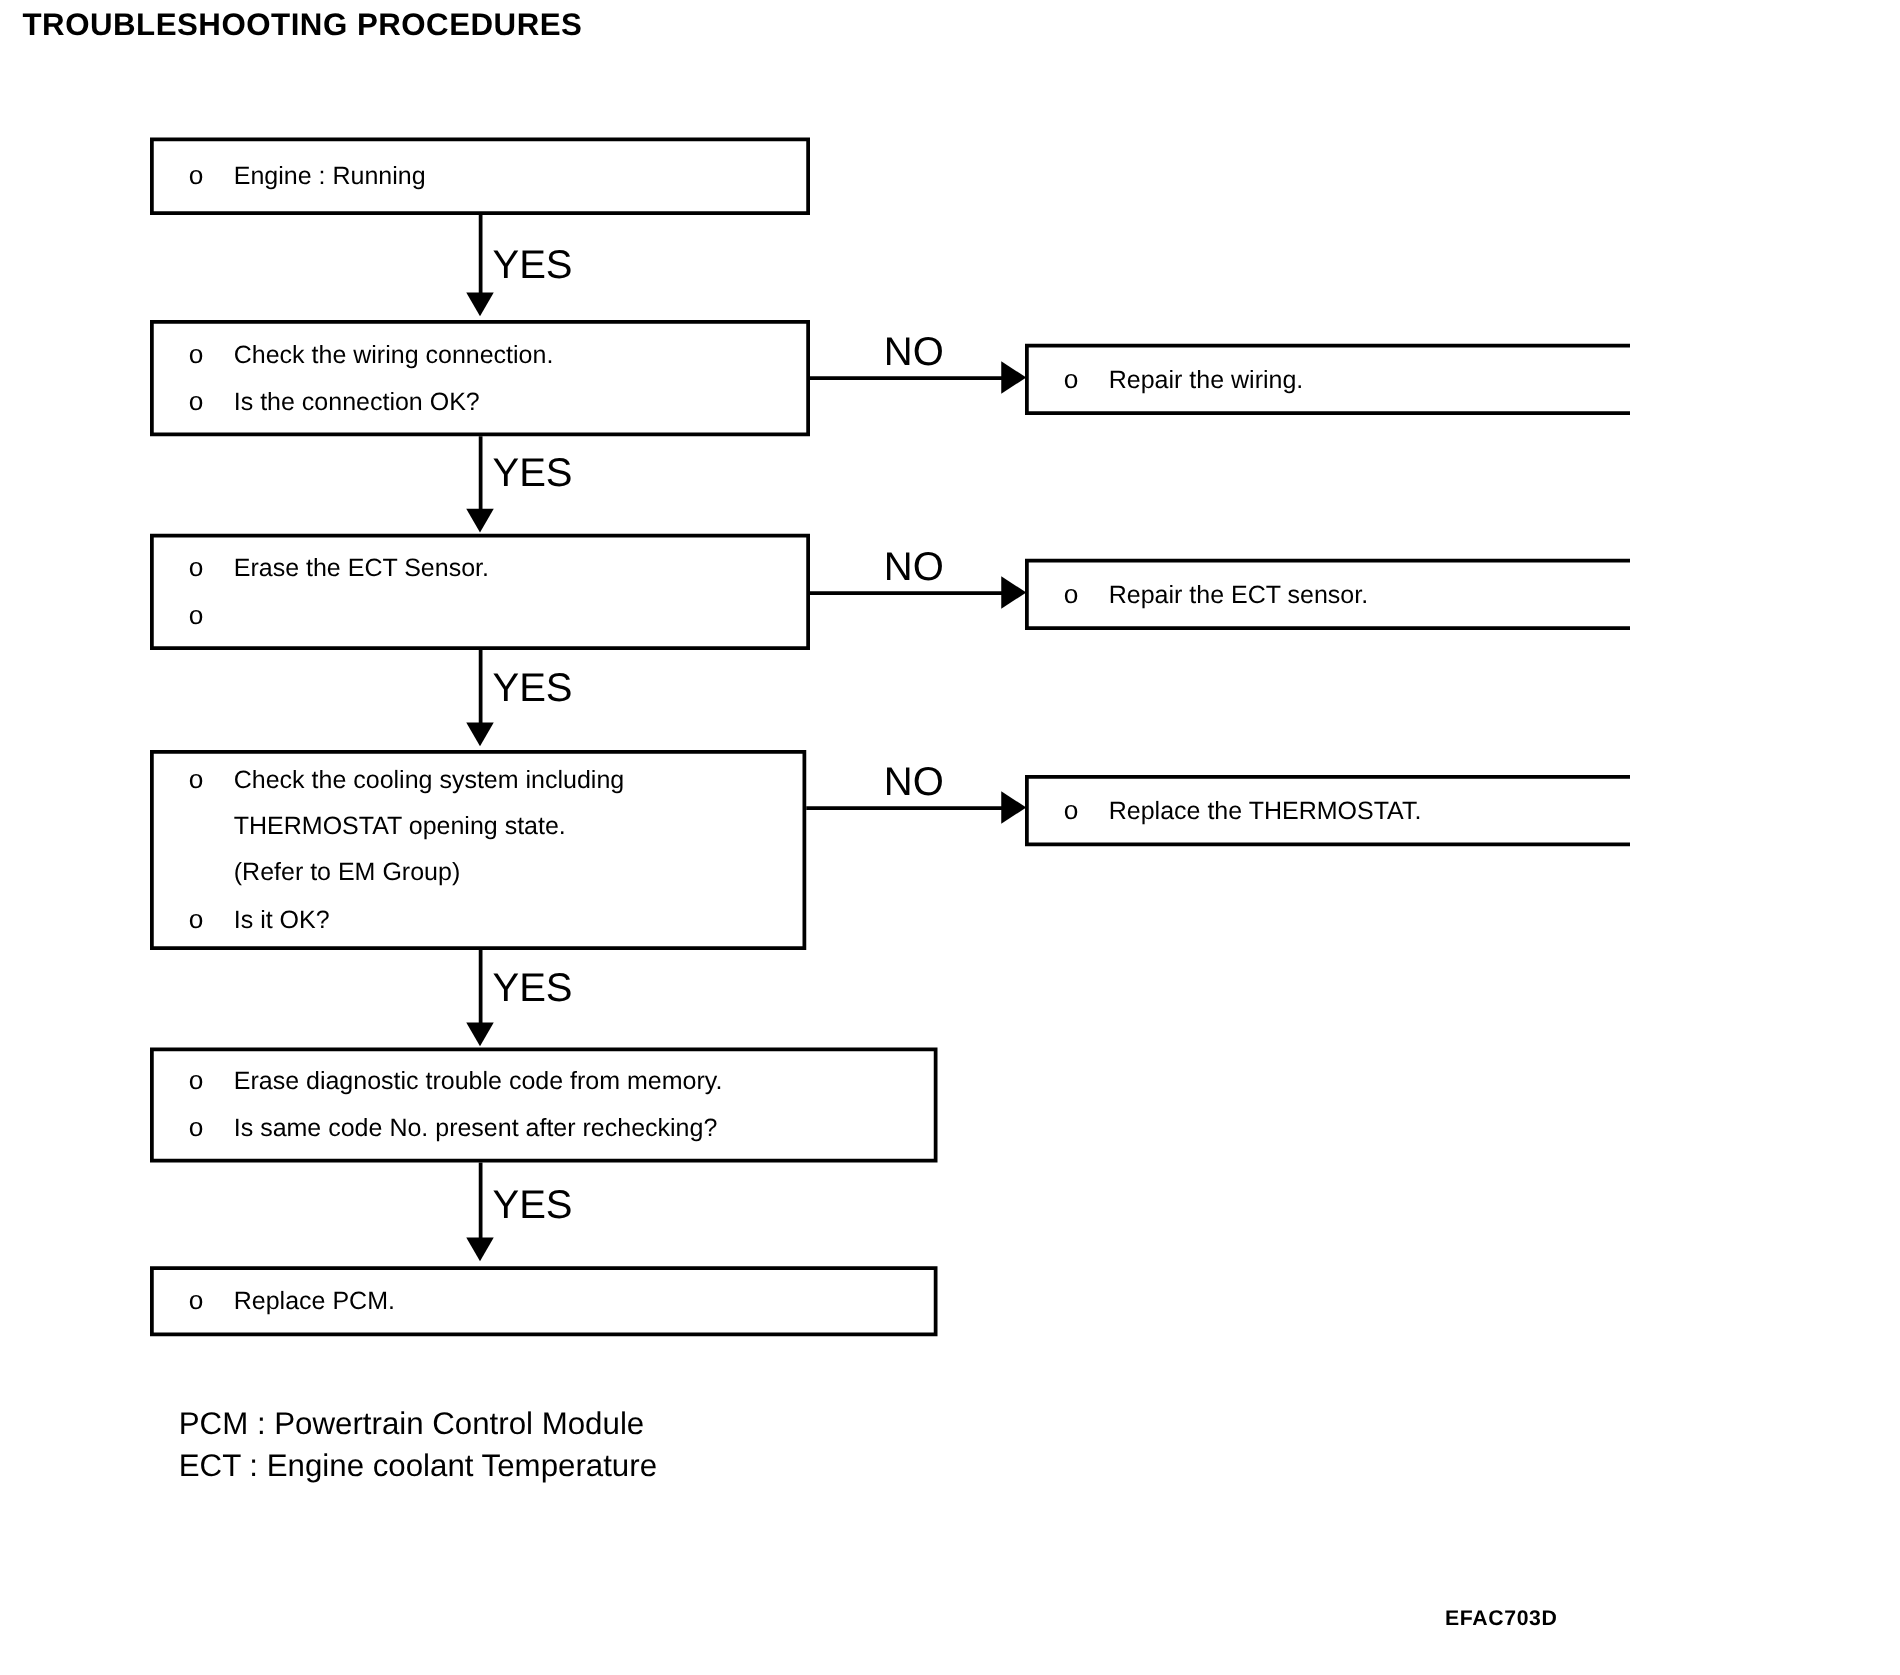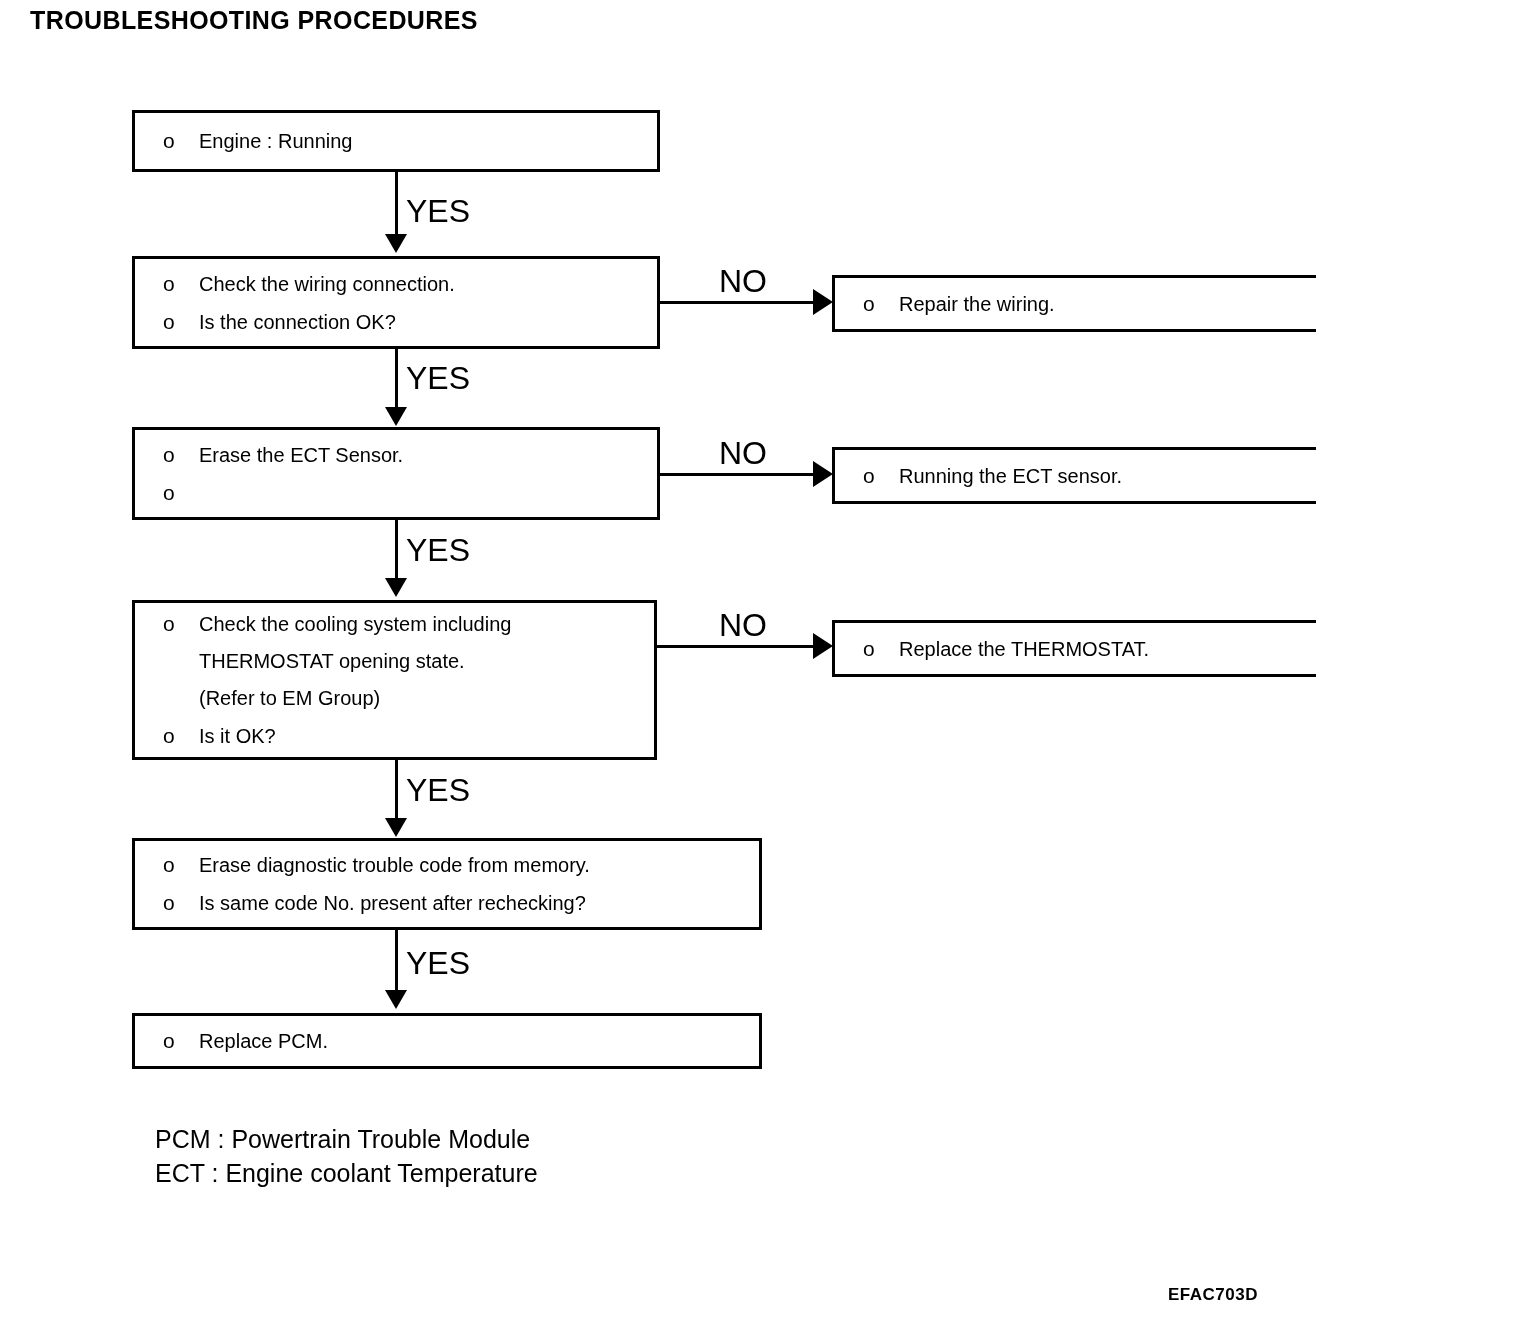--- a/index.html
+++ b/index.html
@@ -10,21 +10,20 @@
   body {
     font-family: "Liberation Sans", sans-serif;
     color: #000000;
   }
   #page {
     position: relative;
     width: 1304px;
     height: 1340px;
     background: #ffffff;
     overflow: hidden;
-    margin-left: 12px;
   }
 
   .page-title {
     position: absolute;
     left: 18px;
     top: 6px;
     font-size: 25px;
     font-weight: bold;
     letter-spacing: 0.4px;
     white-space: nowrap;
@@ -182,21 +181,21 @@
   </div>
 
   <div class="hline" style="left:648px; top:473px; width:165px;"></div>
   <div class="arrow-right" style="left:801px; top:461px;"></div>
   <div class="edge-label" style="left:707px; top:440px;">NO</div>
 
   <div class="fbox" style="left:820px; top:447px; width:530px; height:57px;">
     <div class="fbox-inner">
       <div class="line-row">
         <span class="bullet">o</span>
-        <span class="ltext">Running the ECT sensor.</span>
+        <span class="ltext">Repair the ECT sensor.</span>
       </div>
     </div>
   </div>
 
   <div class="vline" style="left:383px; top:520px; height:62px;"></div>
   <div class="arrow-down" style="left:373px; top:578px;"></div>
   <div class="edge-label" style="left:394px; top:537px;">YES</div>
 
   <div class="fbox" style="left:120px; top:600px; width:525px; height:160px;">
     <div class="fbox-inner">
@@ -256,19 +255,19 @@
   <div class="fbox" style="left:120px; top:1013px; width:630px; height:56px;">
     <div class="fbox-inner">
       <div class="line-row">
         <span class="bullet">o</span>
         <span class="ltext">Replace PCM.</span>
       </div>
     </div>
   </div>
 
   <div class="legend">
-    <div class="legend-row">PCM : Powertrain Trouble Module</div>
+    <div class="legend-row">PCM : Powertrain Control Module</div>
     <div class="legend-row">ECT : Engine coolant Temperature</div>
   </div>
 
   <div class="figcode">EFAC703D</div>
 
 </div>
 
 </body></html>

